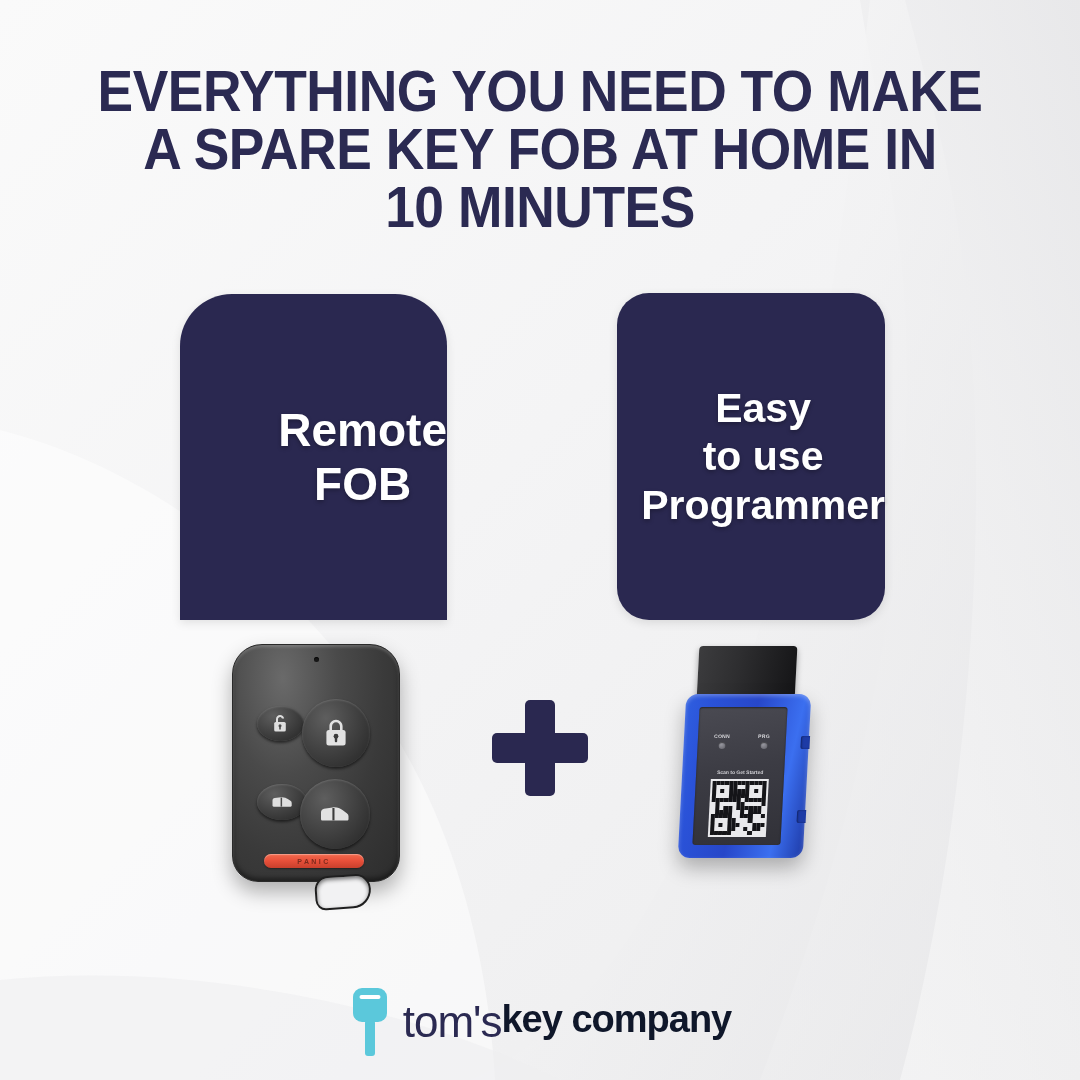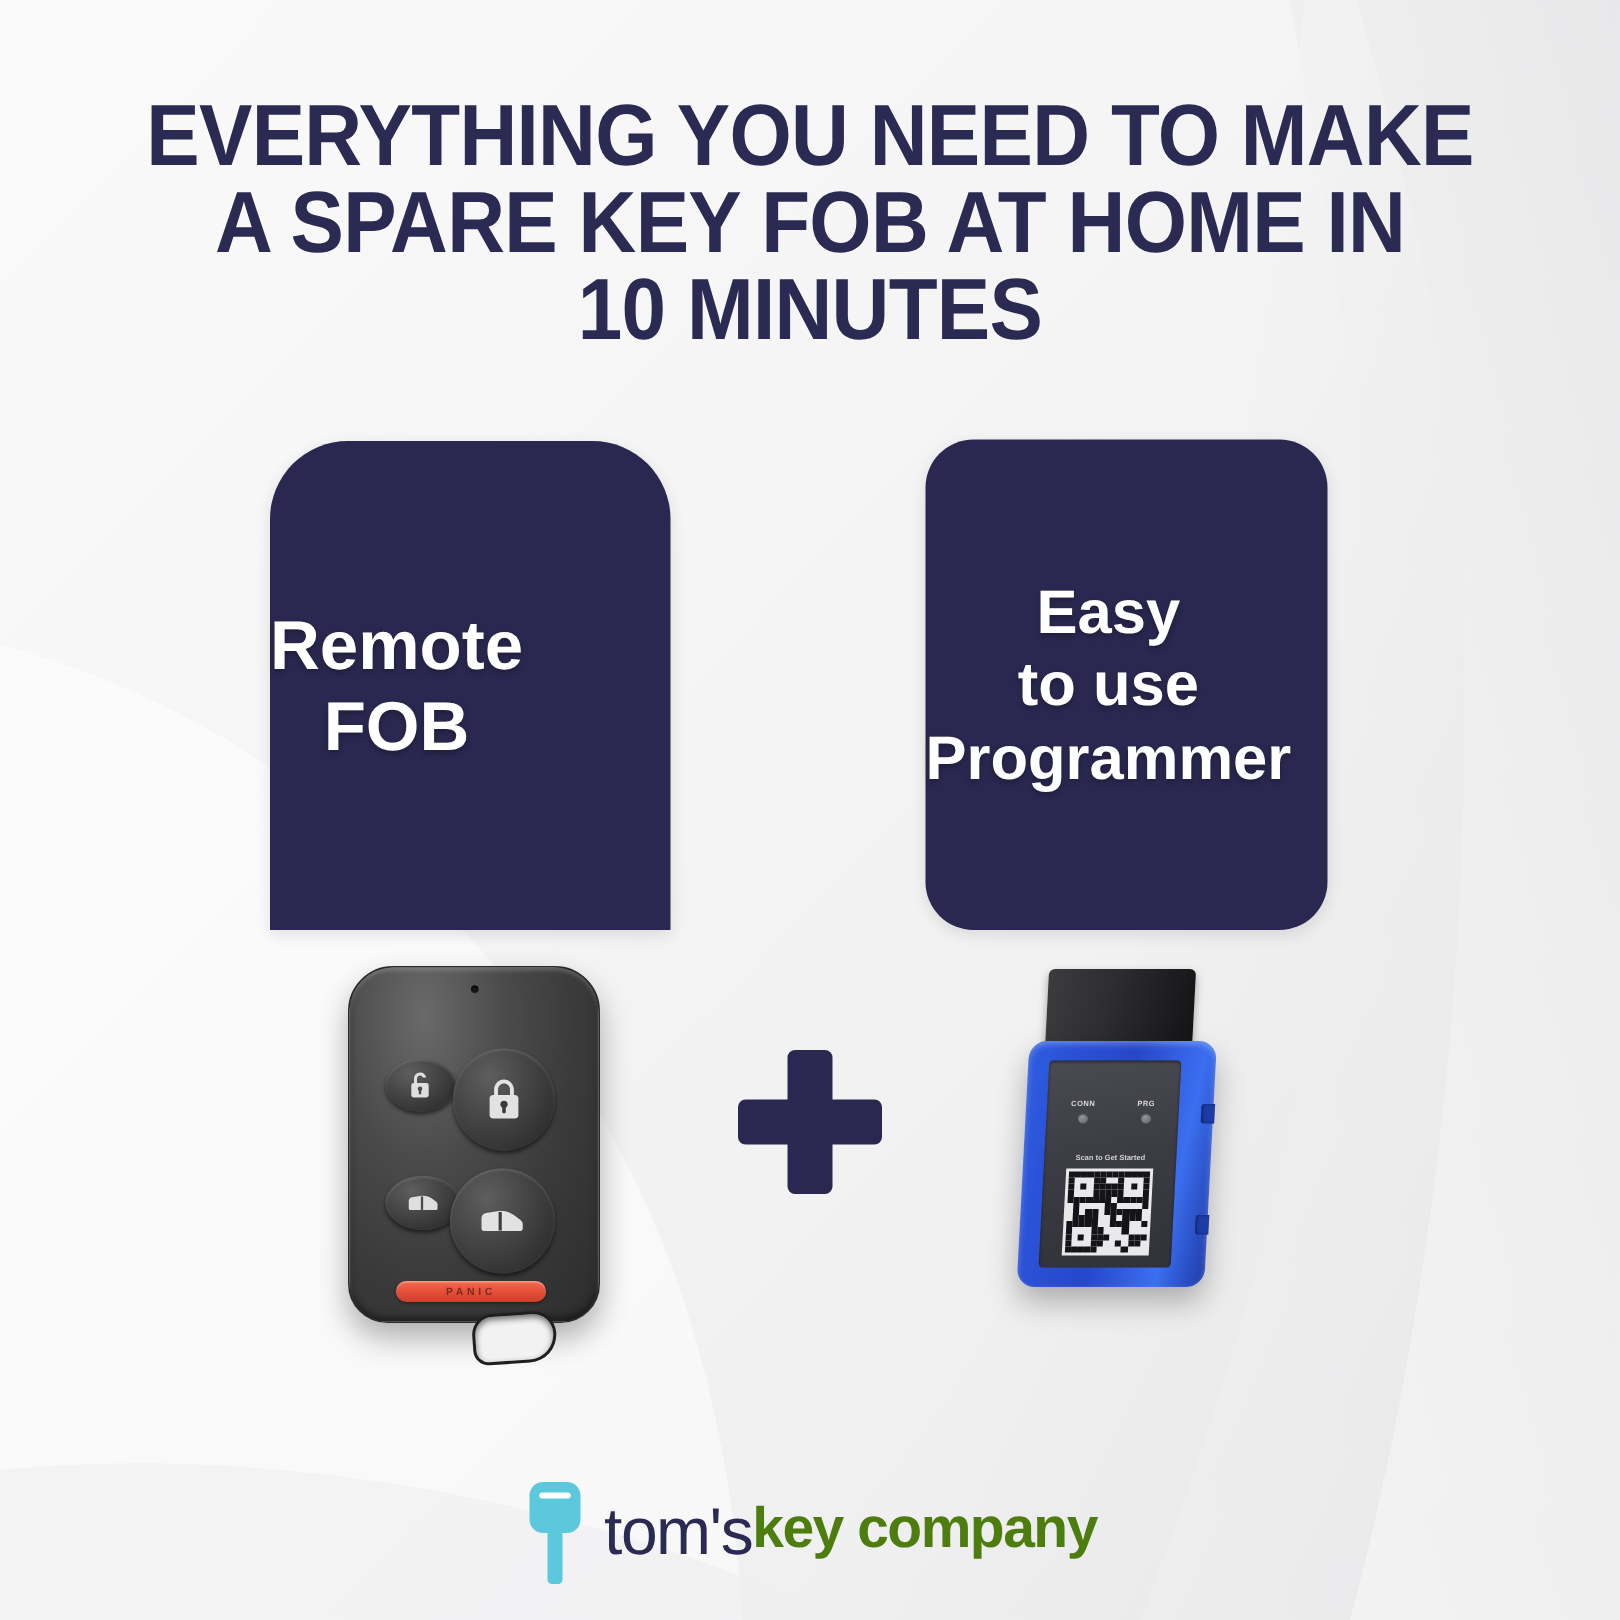--- a/index.html
+++ b/index.html
@@ -27,21 +27,21 @@
     transform:scaleX(0.92);
     transform-origin:center top;
   }
   .headline .hl-line { display:block; white-space:nowrap; }
 
   
   .card {
     position:absolute; z-index:4;
     background:#2a2850;
     border-radius:52px 52px 0 0;
-    display:flex; align-items:center; justify-content:flex-start;
+    display:flex; align-items:center; justify-content:flex-end;
     box-shadow:0 3px 10px rgba(0,0,0,0.10);
   }
   .card-text {
     color:#ffffff;
     font-weight:bold;
     text-align:center;
     line-height:1.18;
     text-shadow:0 2px 4px rgba(0,0,0,0.28);
     white-space:pre-line;
   }
@@ -179,21 +179,21 @@
     z-index:6; display:flex; align-items:center; justify-content:center;
     gap:12px;
   }
   .logo-key { width:42px; height:72px; flex:0 0 auto; }
   .logo-words { display:flex; flex-direction:row; line-height:0.92; }
   .logo-toms {
     font-size:44px; color:#2b2a52; font-weight:normal;
     font-family:"Liberation Sans", sans-serif; letter-spacing:-1px;
   }
   .logo-keyco {
-    font-size:38px; color:#4d7c0f; font-weight:bold;
+    font-size:38px; color:#0f172a; font-weight:bold;
     font-family:"Liberation Sans", sans-serif; letter-spacing:-1px;
   }
 </style>
 </head>
 <body>
 
 <svg id="bg-layer" viewBox="0 0 1080 1080" preserveAspectRatio="none">
   <defs>
     <linearGradient id="bgGrad" x1="0" y1="0" x2="1" y2="1">
       <stop offset="0%" stop-color="#fafafa"></stop>

